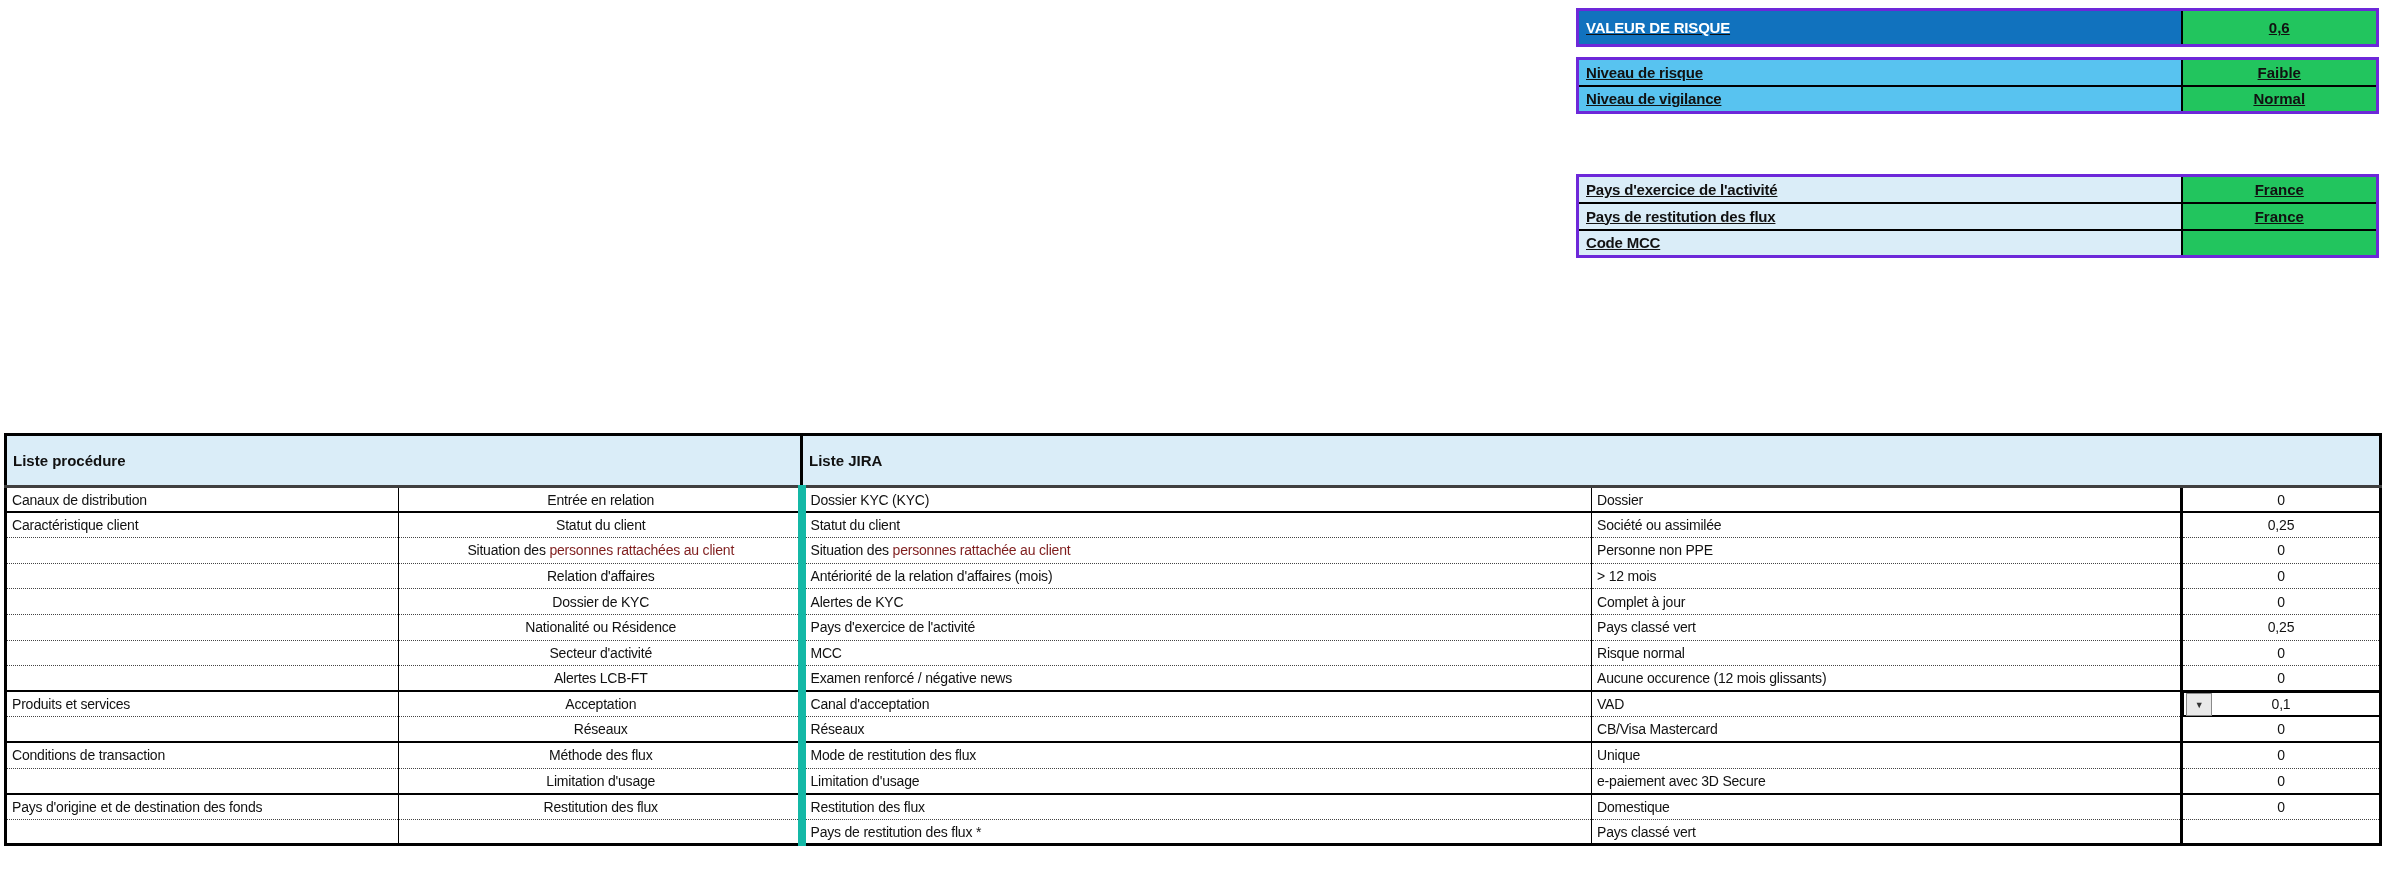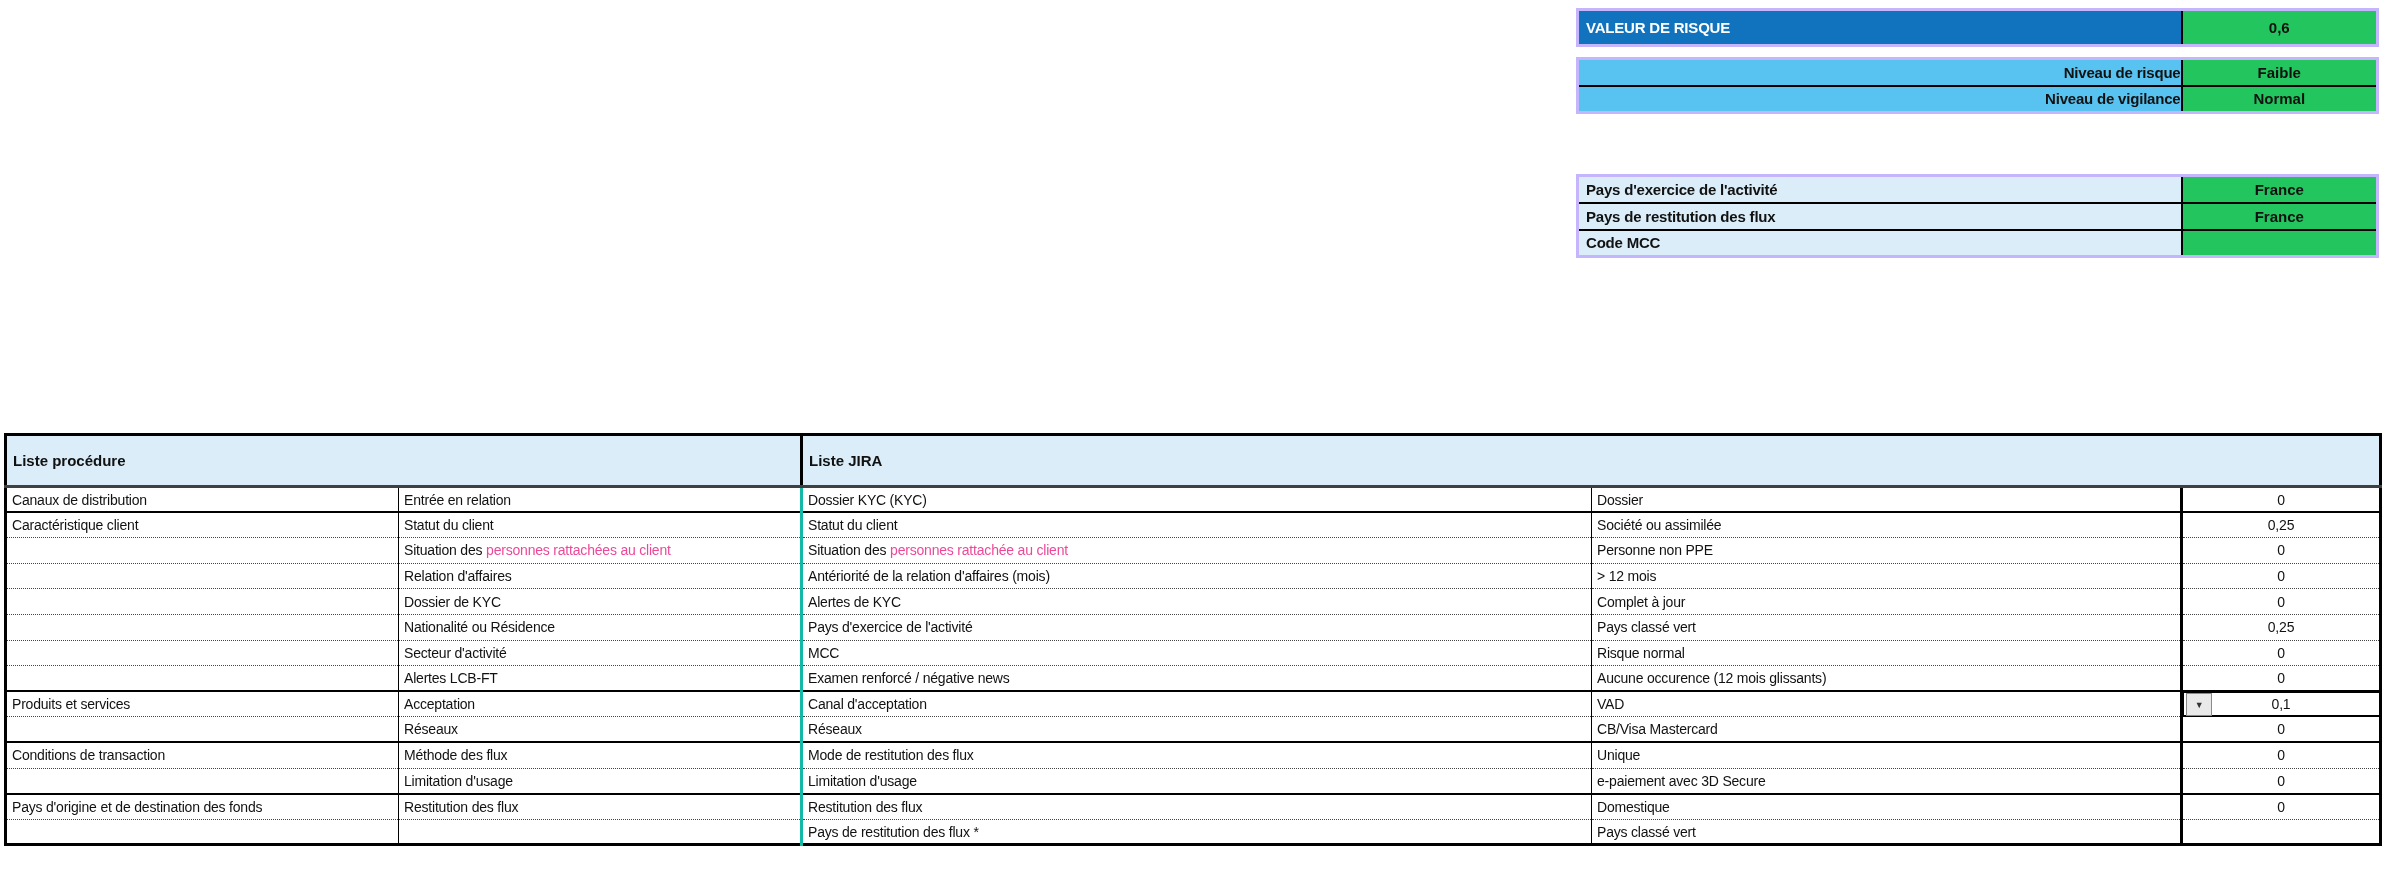--- a/index.html
+++ b/index.html
@@ -1,32 +1,32 @@
 <!DOCTYPE html>
 <html><head>
 <meta charset="utf-8">
 <style>
   * { margin:0; padding:0; box-sizing:border-box; }
   html,body { width:2386px; height:881px; background:#fff;
     font-family:"Liberation Sans", sans-serif; color:#111; }
   .canvas { position:relative; width:2386px; height:881px; background:#fff; overflow:hidden; }
 
   
-  .panel { position:absolute; left:1576px; width:692px; border:3px solid #c4b5fd; border-collapse:collapse; table-layout:fixed; background:#fff; }
+  .panel { position:absolute; left:1576px; width:692px; border:3px solid #6d28d9; border-collapse:collapse; table-layout:fixed; background:#fff;text-decoration:underline; }
   .panel td { border:2px solid #000; vertical-align:middle; }
   .panel .lbl { width:604px; font-weight:bold; font-size:15px; padding-left:7px; letter-spacing:-0.2px; }
   .panel .val { width:196px; font-weight:bold; font-size:15px; text-align:center; background:#22c55e; }
 
   #risk-value-card { top:8px; }
   #risk-value-card td { height:36px; }
   #risk-value-card .lbl { background:#1172BE; color:#fff; }
 
   #risk-levels { top:57px; }
   #risk-levels td { height:27px; }
-  #risk-levels .lbl { background:#58C3F0;text-align:right; }
+  #risk-levels .lbl { background:#58C3F0; }
 
   #country-info { top:174px; }
   #country-info td { height:27px; }
   #country-info .lbl { background:#DAEDF8; }
 
   
   .matrix { position:absolute; left:4px; top:433px; width:2378px;
     border:3px solid #000; border-collapse:collapse; table-layout:fixed; }
   .matrix col.c1 { width:393px; }
   .matrix col.c2 { width:403px; }
@@ -34,27 +34,27 @@
   .matrix col.c4 { width:590px; }
   .matrix col.c5 { width:199px; }
 
   .matrix thead td { height:52px; background:#DAEDF8; font-weight:bold; font-size:15px;
     padding-left:6px; vertical-align:middle; border-bottom:3px solid #404040; }
   .matrix thead td.hp { border-right:3px solid #000; }
 
   .matrix tbody td { height:25.6px; font-size:14px; padding-left:5px; vertical-align:middle;
     white-space:nowrap; overflow:hidden; letter-spacing:-0.2px; background:#fff; }
   .matrix tbody td.c1 { border-right:1px solid #000; }
-  .matrix tbody td.c2 { border-right:3px solid #14b8a6; }
+  .matrix tbody td.c2 { border-right:8px solid #14b8a6;text-align:center; }
   .matrix tbody td.c3 { border-right:1px solid #000; }
   .matrix tbody td.c4 { border-right:3px solid #000; }
   .matrix tbody td.c5 { text-align:center; padding-left:0; position:relative; }
   .matrix tbody tr + tr td { border-top:1px dotted #444; }
   .matrix tbody tr.sec td { border-top:2px solid #000; }
-  .red { color:#ec4899; }
+  .red { color:#7f1d1d; }
 
   .dd-btn { position:absolute; left:3px; top:1px; width:26px; height:23px;
     background:#E9E9E9; border:1px solid #8a8a8a; font-size:9px; color:#333;
     display:flex; align-items:center; justify-content:center; cursor:pointer; }
   .sel-cell { outline:2px solid #000; outline-offset:-2px; }
 
   
   .footnote { position:absolute; left:800px; top:854px; width:606px; text-align:center;
     font-size:15px; letter-spacing:-0.2px; color:#111; }
 </style>

